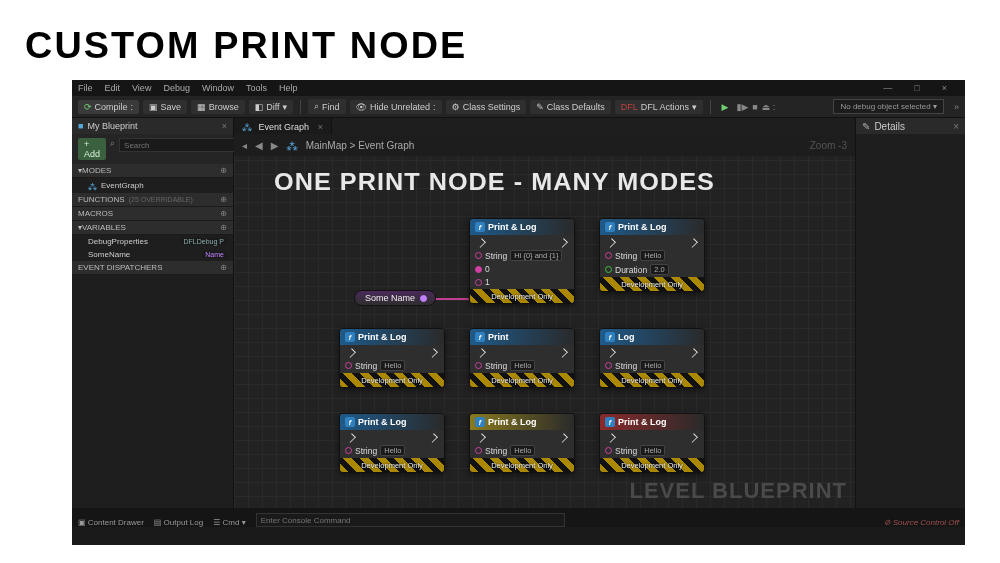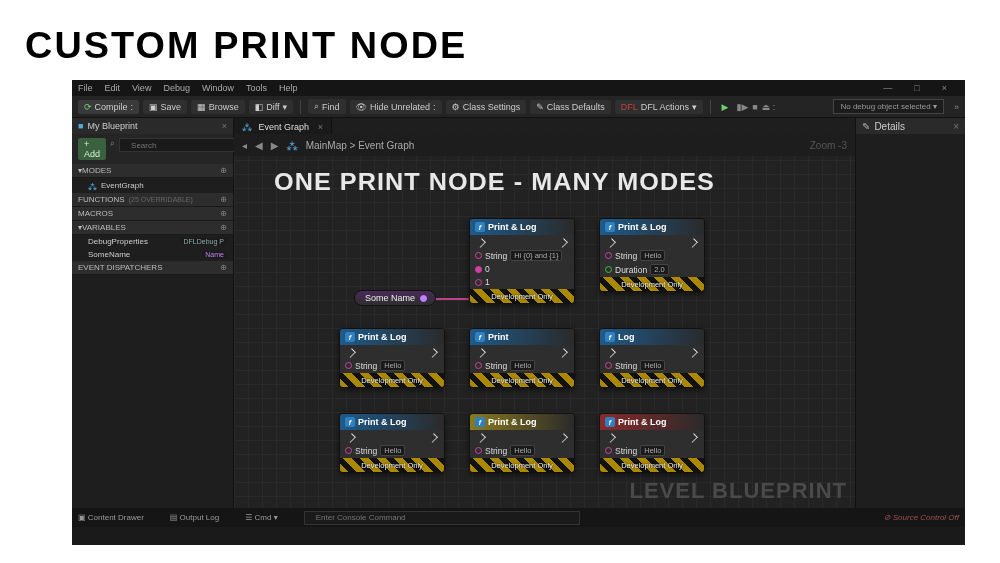--- a/index.html
+++ b/index.html
@@ -135,21 +135,21 @@
     border-radius: 2px;
     font-size: 9px;
   }
   .search-mini {
     flex: 1;
     background: #1a1a1a;
     border: 1px solid #333;
     height: 14px;
     color: #888;
     font-size: 8px;
-    padding: 0 11px;
+    padding: 0 4px;
   }
   .gear-mini { color: #888; }
   .category {
     background: #2d2d2d;
     padding: 2px 6px;
     color: #bbb;
     font-size: 8px;
     display: flex;
     align-items: center;
     border-bottom: 1px solid #1a1a1a;
@@ -229,25 +229,25 @@
   .right-panel {
     width: 110px;
     background: #1e1e1e;
     border-left: 1px solid #111;
   }
   
   .statusbar {
     height: 19px;
     background: #151515;
     display: flex;
-    align-items: center;
+    align-items: flex-end;
     padding: 0 6px;
     font-size: 8px;
     color: #999;
-    gap: 26px;
+    gap: 10px;
   }
   .statusbar .spacer { flex: 1; }
   .status-off { color: #a05050; font-style: italic; }
   
   .node {
     position: absolute;
     width: 106px;
     background: #2e2e2e;
     border: 1px solid #111;
     border-radius: 4px;

